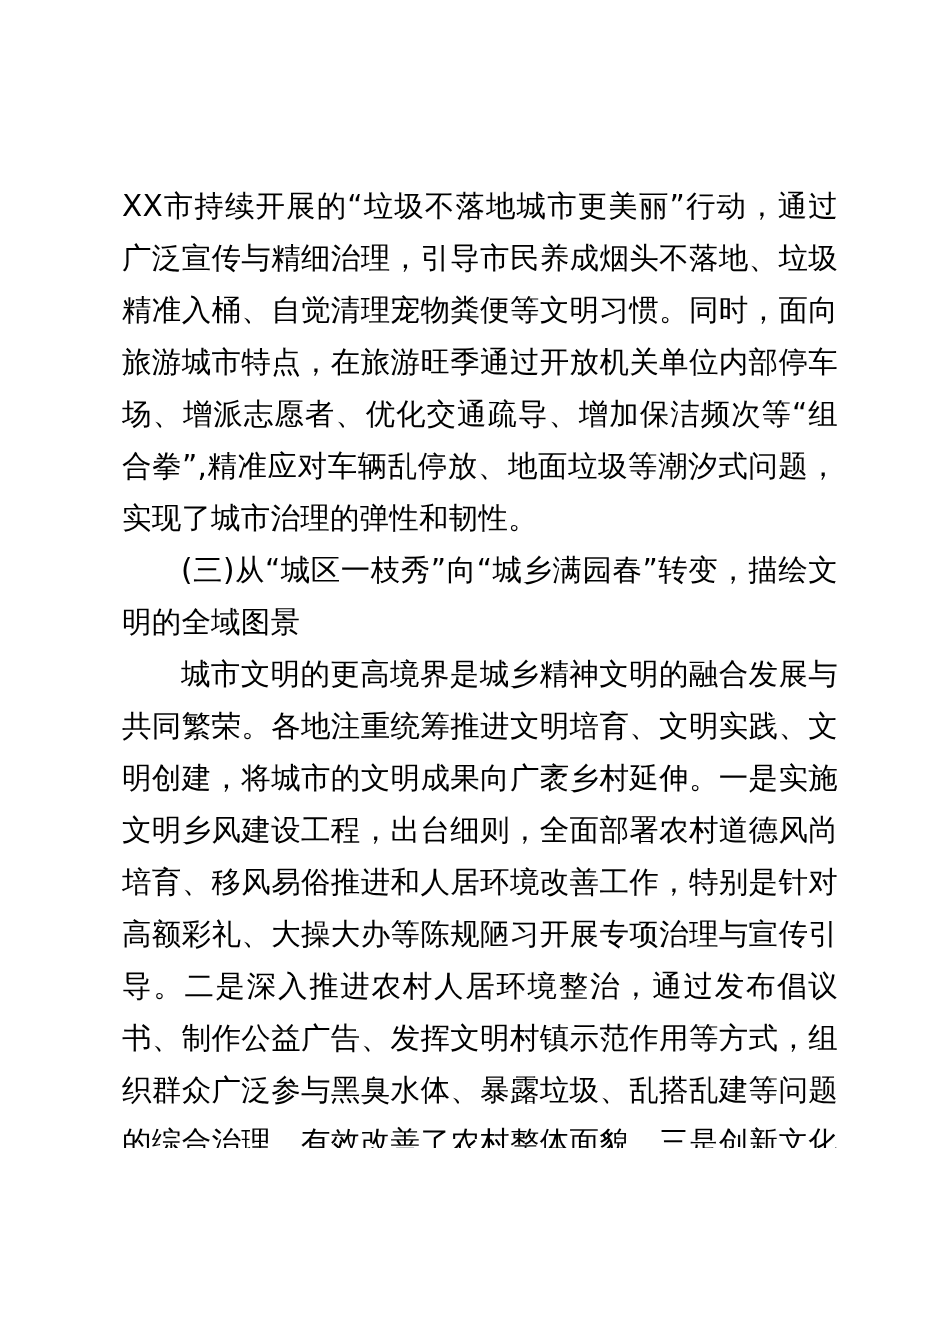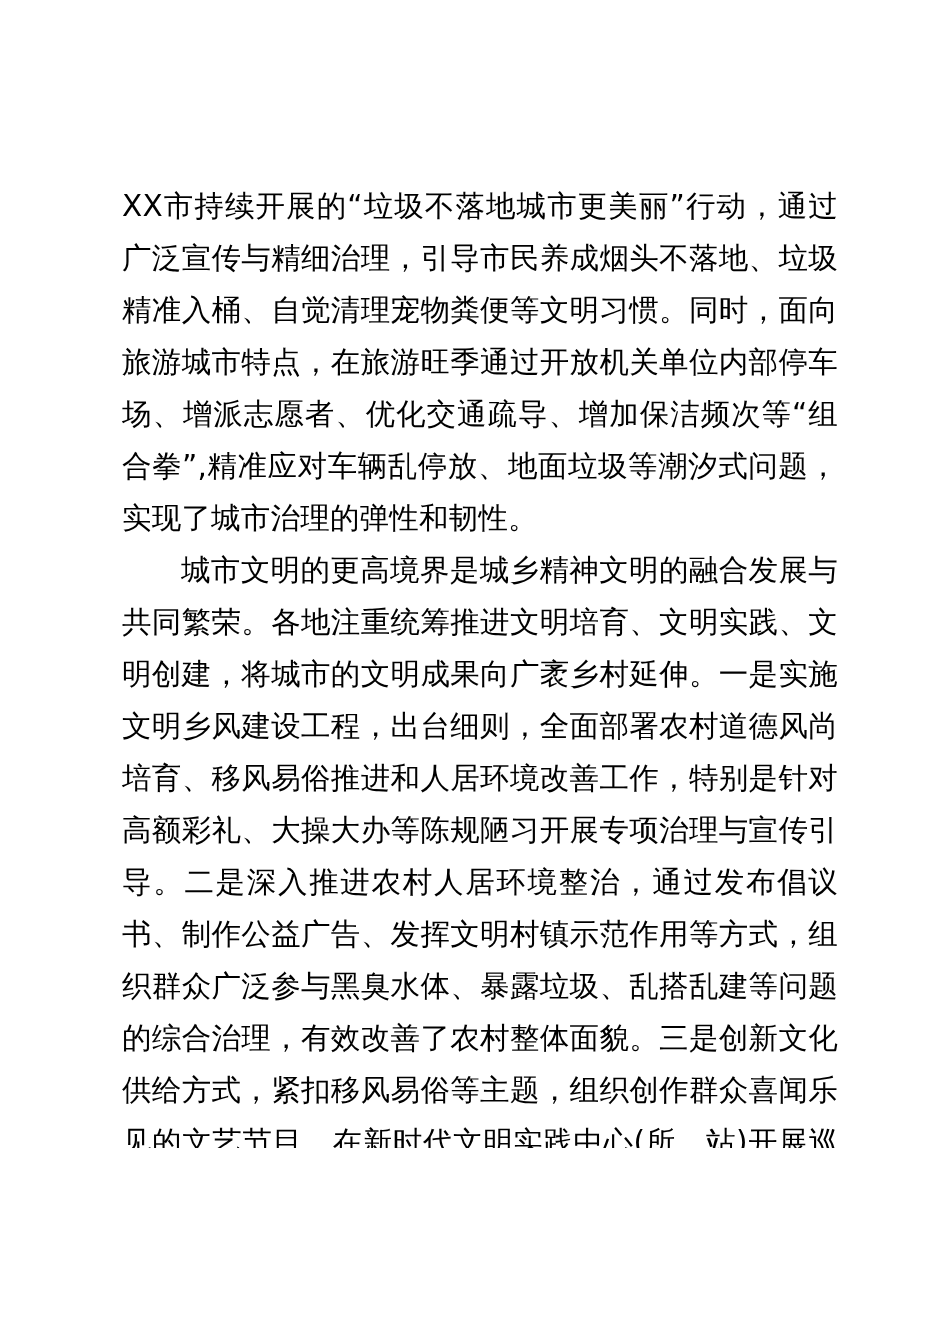--- a/index.html
+++ b/index.html
@@ -38,15 +38,16 @@
   .heading {
     text-indent: 2em;
   }
 </style>
 </head>
 <body>
 
 <div class="page">
   <div class="doc-body">
     <p class="para-noindent">XX市持续开展的“垃圾不落地城市更美丽”行动，通过广泛宣传与精细治理，引导市民养成烟头不落地、垃圾精准入桶、自觉清理宠物粪便等文明习惯。同时，面向旅游城市特点，在旅游旺季通过开放机关单位内部停车场、增派志愿者、优化交通疏导、增加保洁频次等“组合拳”,精准应对车辆乱停放、地面垃圾等潮汐式问题，实现了城市治理的弹性和韧性。</p>
+    <p class="heading">(三)从“城区一枝秀”向“城乡满园春”转变，描绘文明的全域图景</p>
     <p class="para">城市文明的更高境界是城乡精神文明的融合发展与共同繁荣。各地注重统筹推进文明培育、文明实践、文明创建，将城市的文明成果向广袤乡村延伸。一是实施文明乡风建设工程，出台细则，全面部署农村道德风尚培育、移风易俗推进和人居环境改善工作，特别是针对高额彩礼、大操大办等陈规陋习开展专项治理与宣传引导。二是深入推进农村人居环境整治，通过发布倡议书、制作公益广告、发挥文明村镇示范作用等方式，组织群众广泛参与黑臭水体、暴露垃圾、乱搭乱建等问题的综合治理，有效改善了农村整体面貌。三是创新文化供给方式，紧扣移风易俗等主题，组织创作群众喜闻乐见的文艺节目，在新时代文明实践中心(所、站)开展巡演，并利用新媒体平台进行线上展播，将文化“大餐”与文明新风送到田间地头，以文化</p>
   </div>
 </div>
 
 </body></html>

